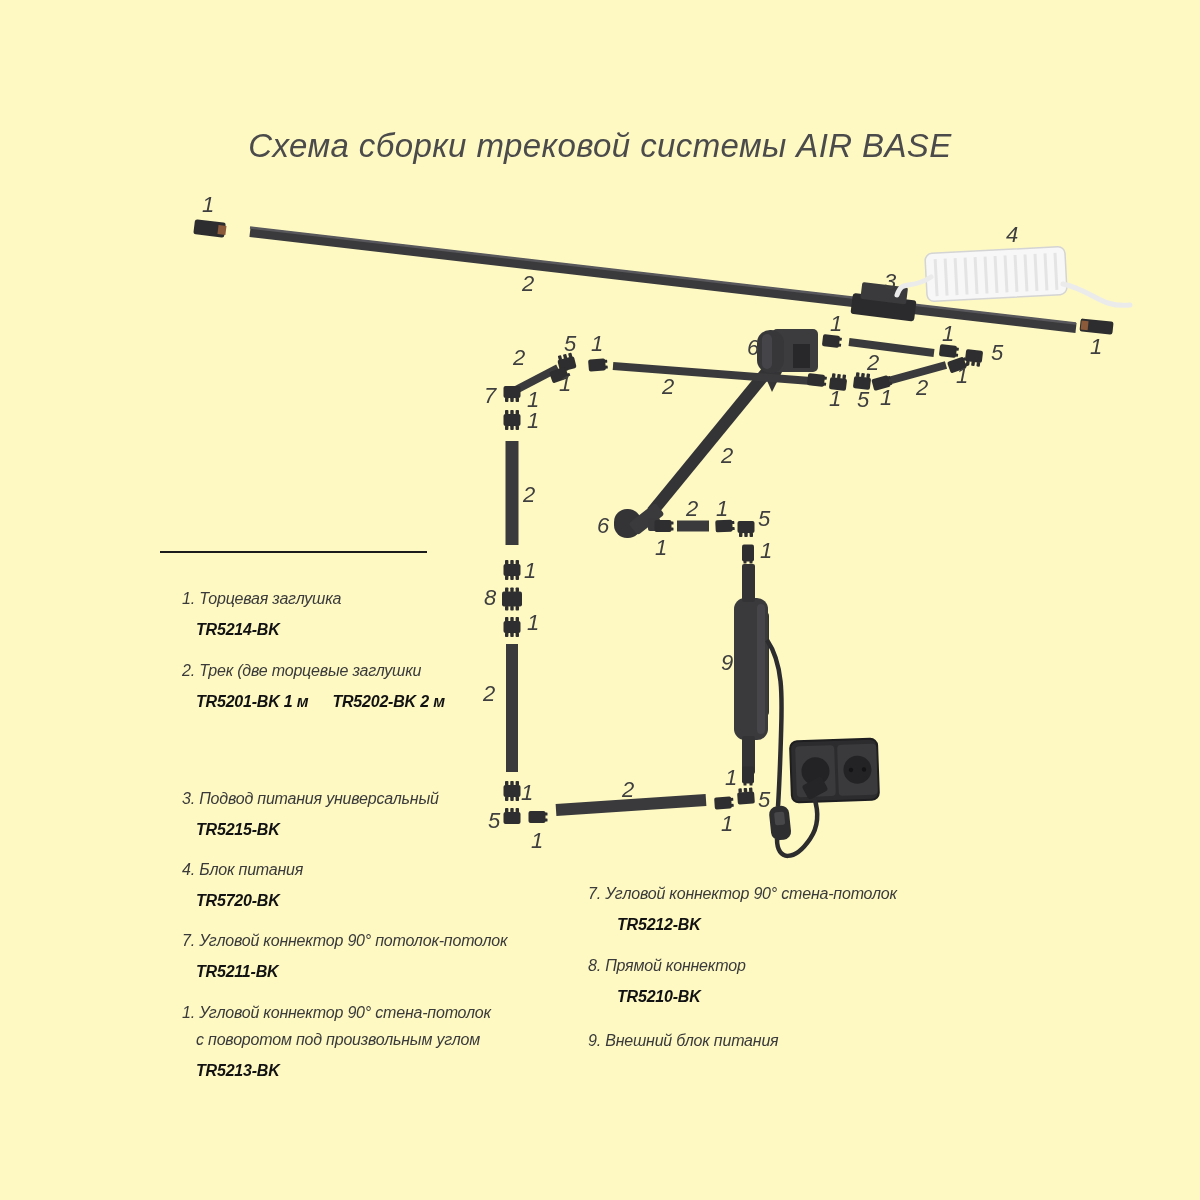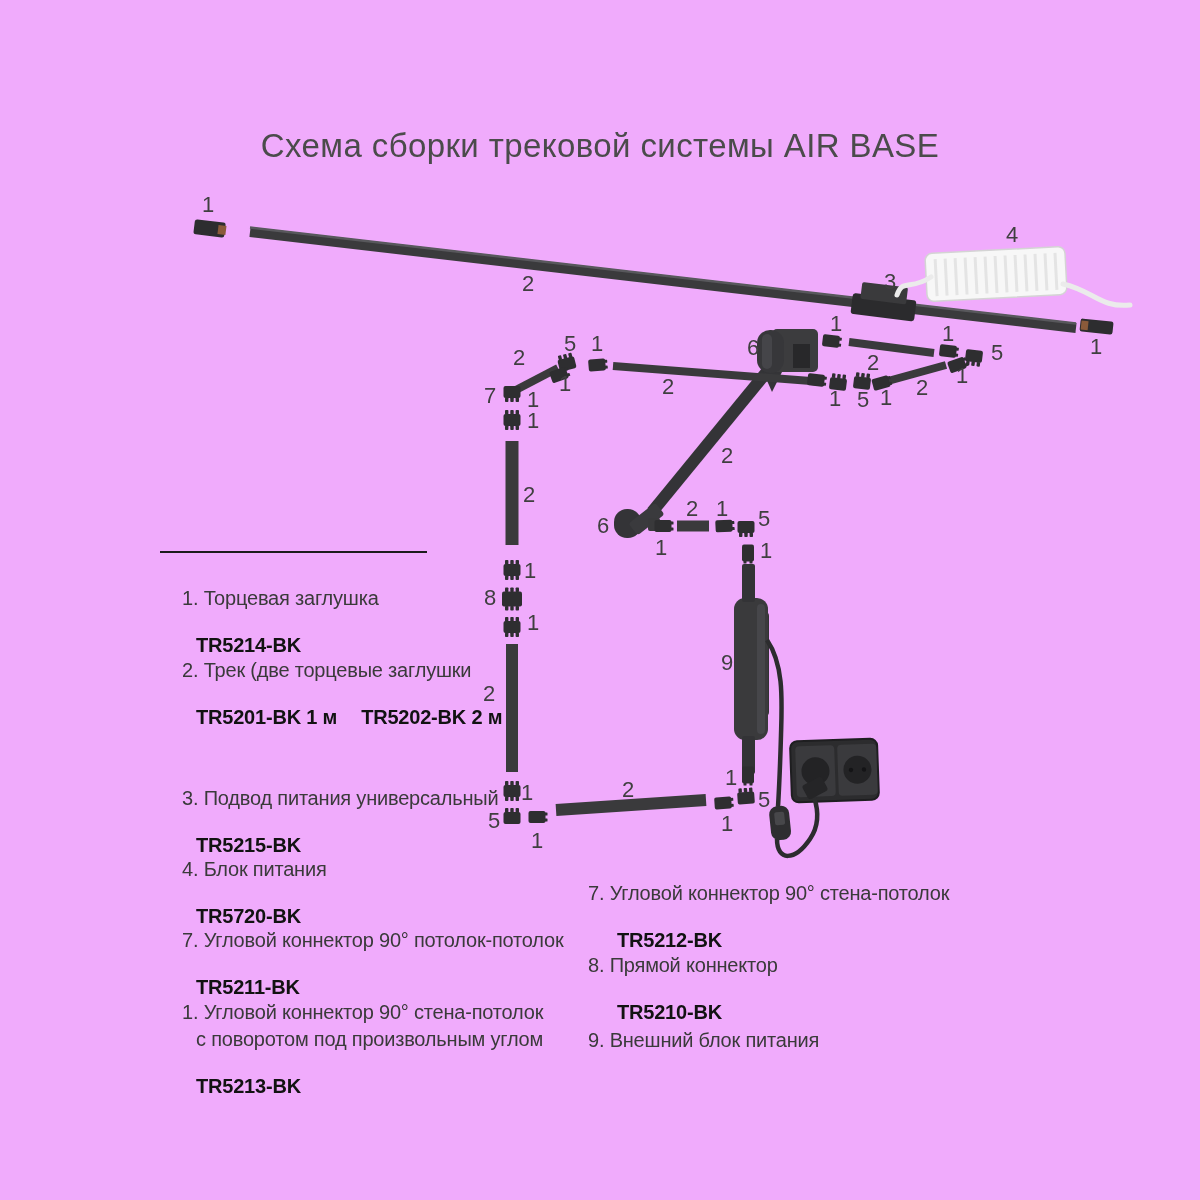--- a/index.html
+++ b/index.html
@@ -1,26 +1,26 @@
 <!DOCTYPE html>
 <html><head>
 <meta charset="utf-8">
 <style>
   html,body{margin:0;padding:0;background:#fff;}
-  .page{position:relative;width:1200px;height:1200px;background:#f0abfc;overflow:hidden;
-        font-family:"Liberation Sans",sans-serif;}
+  .page{position:relative;width:1200px;height:1200px;background:#fef9c3;overflow:hidden;
+        font-family:"Liberation Sans",sans-serif;font-style:italic;}
   h1.title{position:absolute;top:127px;left:0;width:1200px;margin:0;text-align:center;
            font-size:33px;font-weight:400;color:#4b4b4b;letter-spacing:.4px;}
   svg#scene{position:absolute;left:0;top:0;width:1200px;height:1200px;}
   svg text.callout{font-family:"Liberation Sans",sans-serif;font-size:22px;fill:#3f3f3f;
                    text-anchor:middle;}
   .divider{position:absolute;left:160px;top:551px;width:267px;height:2px;background:#1c1c1c;}
-  .li{position:absolute;color:#3a3a3a;font-size:20px;line-height:27px;white-space:nowrap;
+  .li{position:absolute;color:#3a3a3a;font-size:16px;line-height:27px;white-space:nowrap;
       letter-spacing:-0.2px;}
-  .li .cd{font-weight:700;color:#121212;margin-top:20px;}
+  .li .cd{font-weight:700;color:#121212;margin-top:4px;}
   .li .cd span{margin-right:24px;}
   .col-left .cont,.col-left .cd{padding-left:14px;}
   .col-right .cd{padding-left:29px;}
 </style>
 </head>
 <body>
 
 <div class="page">
 
   <h1 class="title">Схема сборки трековой системы AIR BASE</h1>

